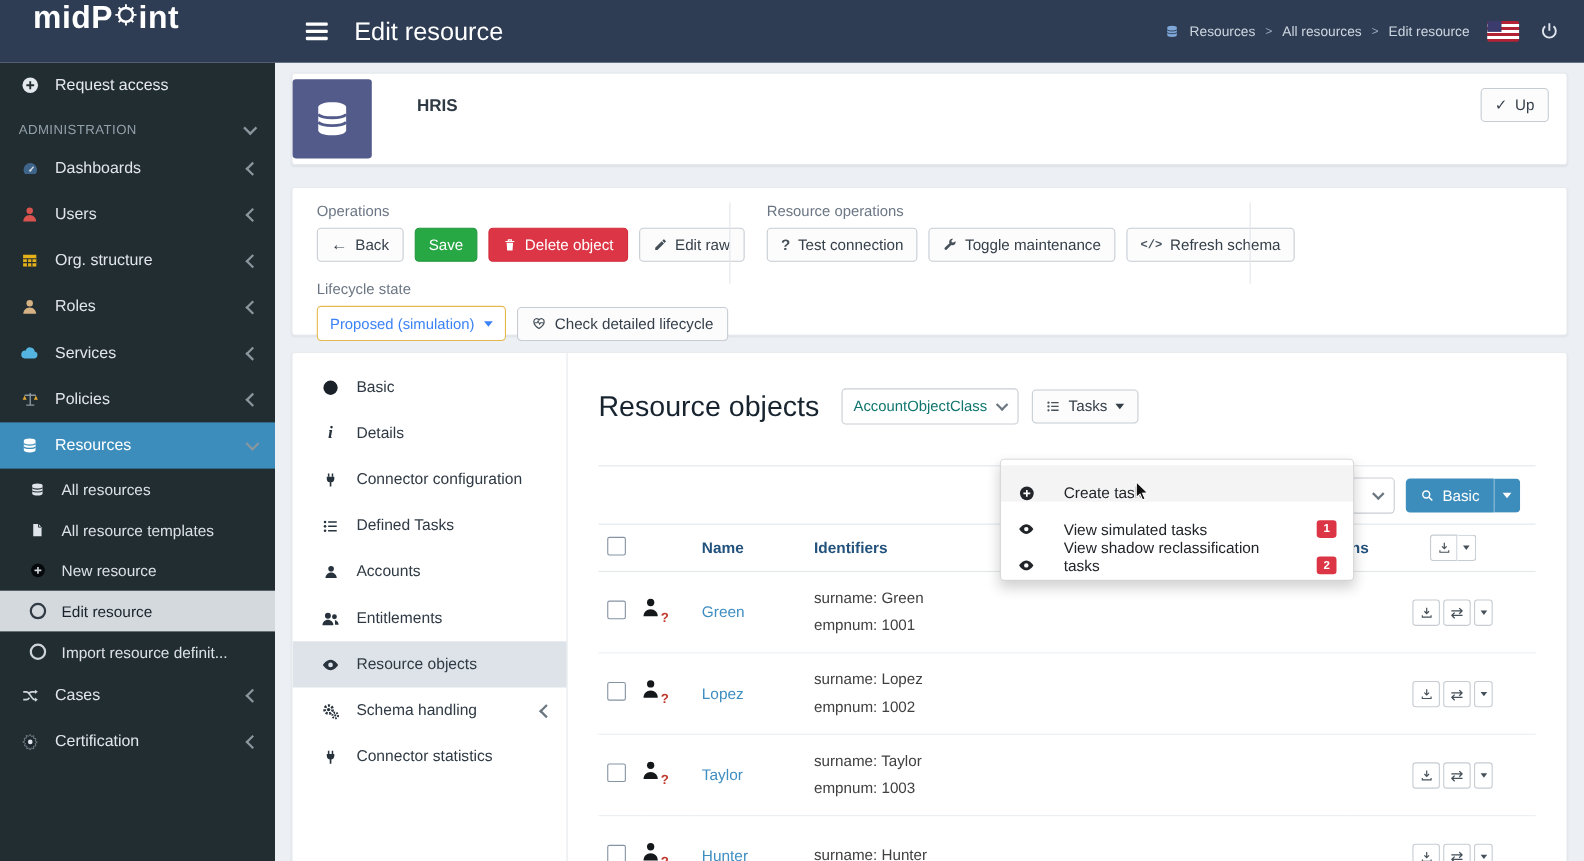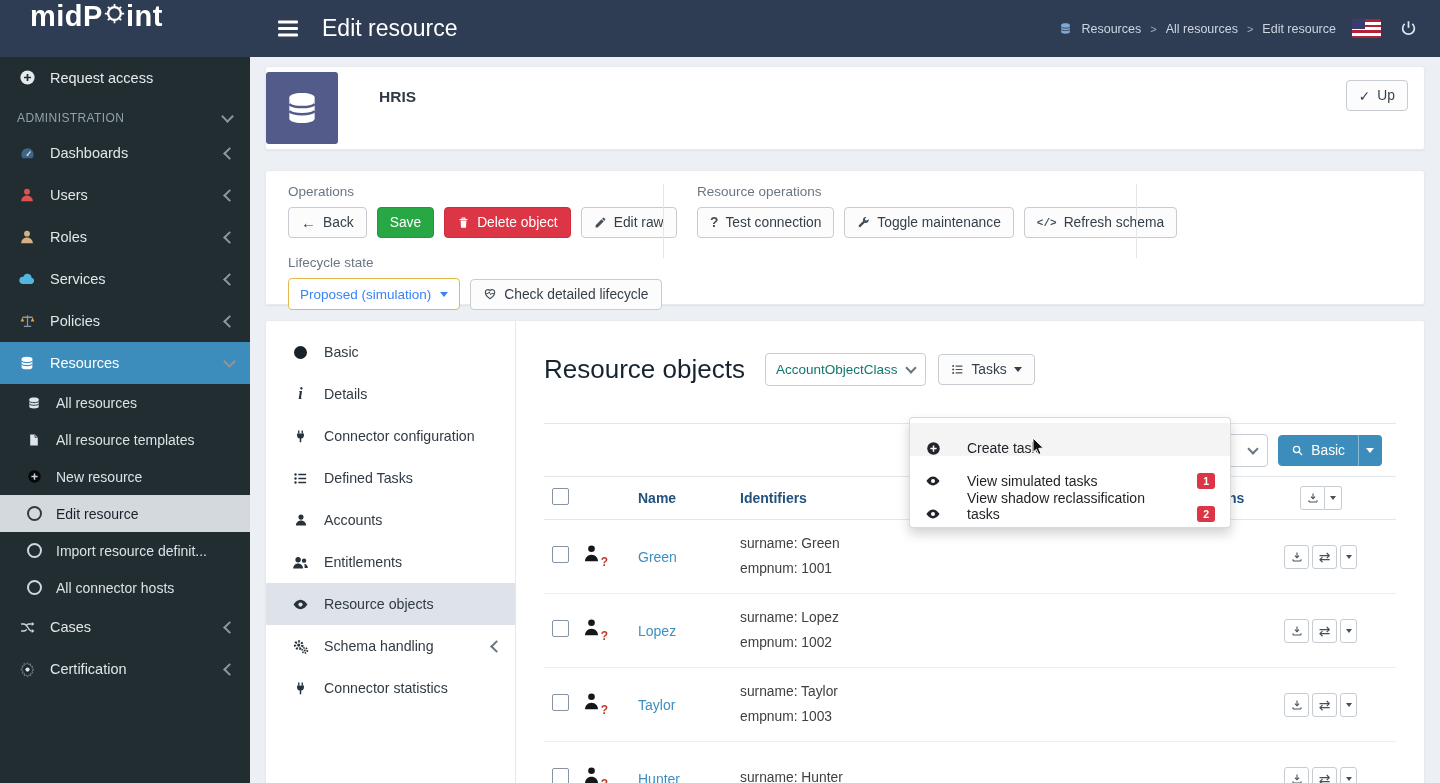--- a/index.html
+++ b/index.html
@@ -174,20 +174,30 @@
       <svg class="svg" width="16" height="16" viewBox="0 0 24 24" fill="#d9534f">
           <circle cx="12" cy="7" r="4.4"></circle>
           <path d="M3.2 21.5c0-4.9 3.9-8.8 8.8-8.8s8.8 3.9 8.8 8.8z"></path>
         </svg>
     </span>
     <span>Users</span>
     <span class="chev left"></span>
   </div>
   <div class="s-menu-item">
     <span class="s-ic">
+      <svg class="svg" width="16" height="16" viewBox="0 0 24 24" fill="#e6b219">
+          <path d="M3 4h18v16H3z"></path>
+          <path d="M3 9.3h18M3 14.6h18M9 9.3V20M15 9.3V20" style="stroke:#222d32" stroke-width="1.6"></path>
+        </svg>
+    </span>
+    <span>Org. structure</span>
+    <span class="chev left"></span>
+  </div>
+  <div class="s-menu-item">
+    <span class="s-ic">
       <svg class="svg" width="16" height="16" viewBox="0 0 24 24" fill="#d5b184">
           <circle cx="12" cy="7" r="4.4"></circle>
           <path d="M3.2 21.5c0-4.9 3.9-8.8 8.8-8.8s8.8 3.9 8.8 8.8z"></path>
         </svg>
     </span>
     <span>Roles</span>
     <span class="chev left"></span>
   </div>
   <div class="s-menu-item">
     <span class="s-ic">
@@ -250,26 +260,20 @@
     <span class="s-ic" style="color:#303a44">
         <span class="ring"></span>
       </span>
     <span>Edit resource</span>
   </div>
   <div class="s-sub-item">
     <span class="s-ic" style="color:#cfd6db">
         <span class="ring"></span>
       </span>
     <span>Import resource definit...</span>
-  </div>
-  <div class="s-sub-item">
-    <span class="s-ic" style="color:#cfd6db">
-        <span class="ring"></span>
-      </span>
-    <span>All connector hosts</span>
   </div>
 
   <div class="s-menu-item">
     <span class="s-ic">
       <svg class="svg" width="17" height="17" viewBox="0 0 24 24" fill="none" stroke="#cfd6db" stroke-width="2">
           <path d="M3 7h4c5 0 6 10 11 10"></path>
           <path d="M3 17h4c1.7 0 2.9-1 3.9-2.4M18 7h-4c-1.7 0-3 1.1-4 2.5"></path>
           <path d="M18 4.2l3.8 2.8L18 9.8zM18 14.2l3.8 2.8-3.8 2.8z" fill="#cfd6db" stroke="none"></path>
         </svg>
     </span>

